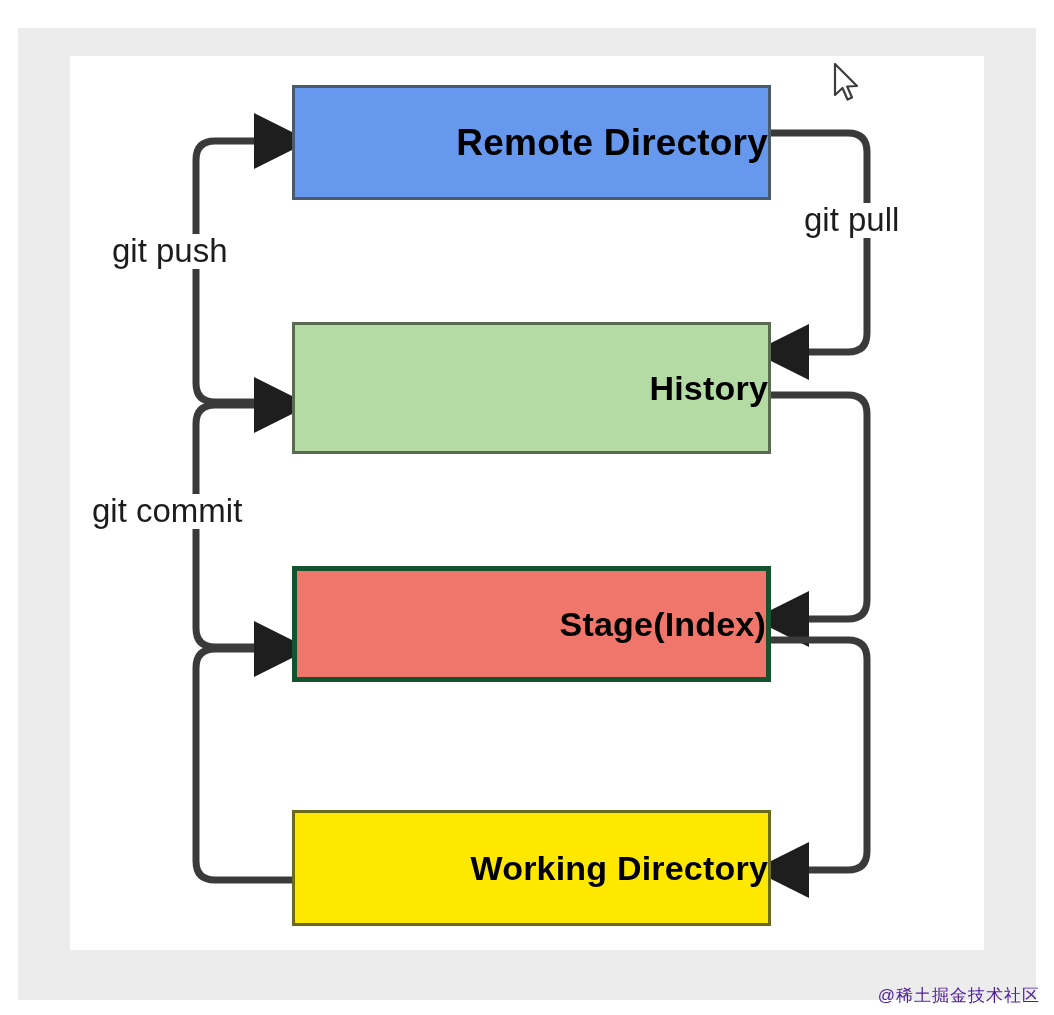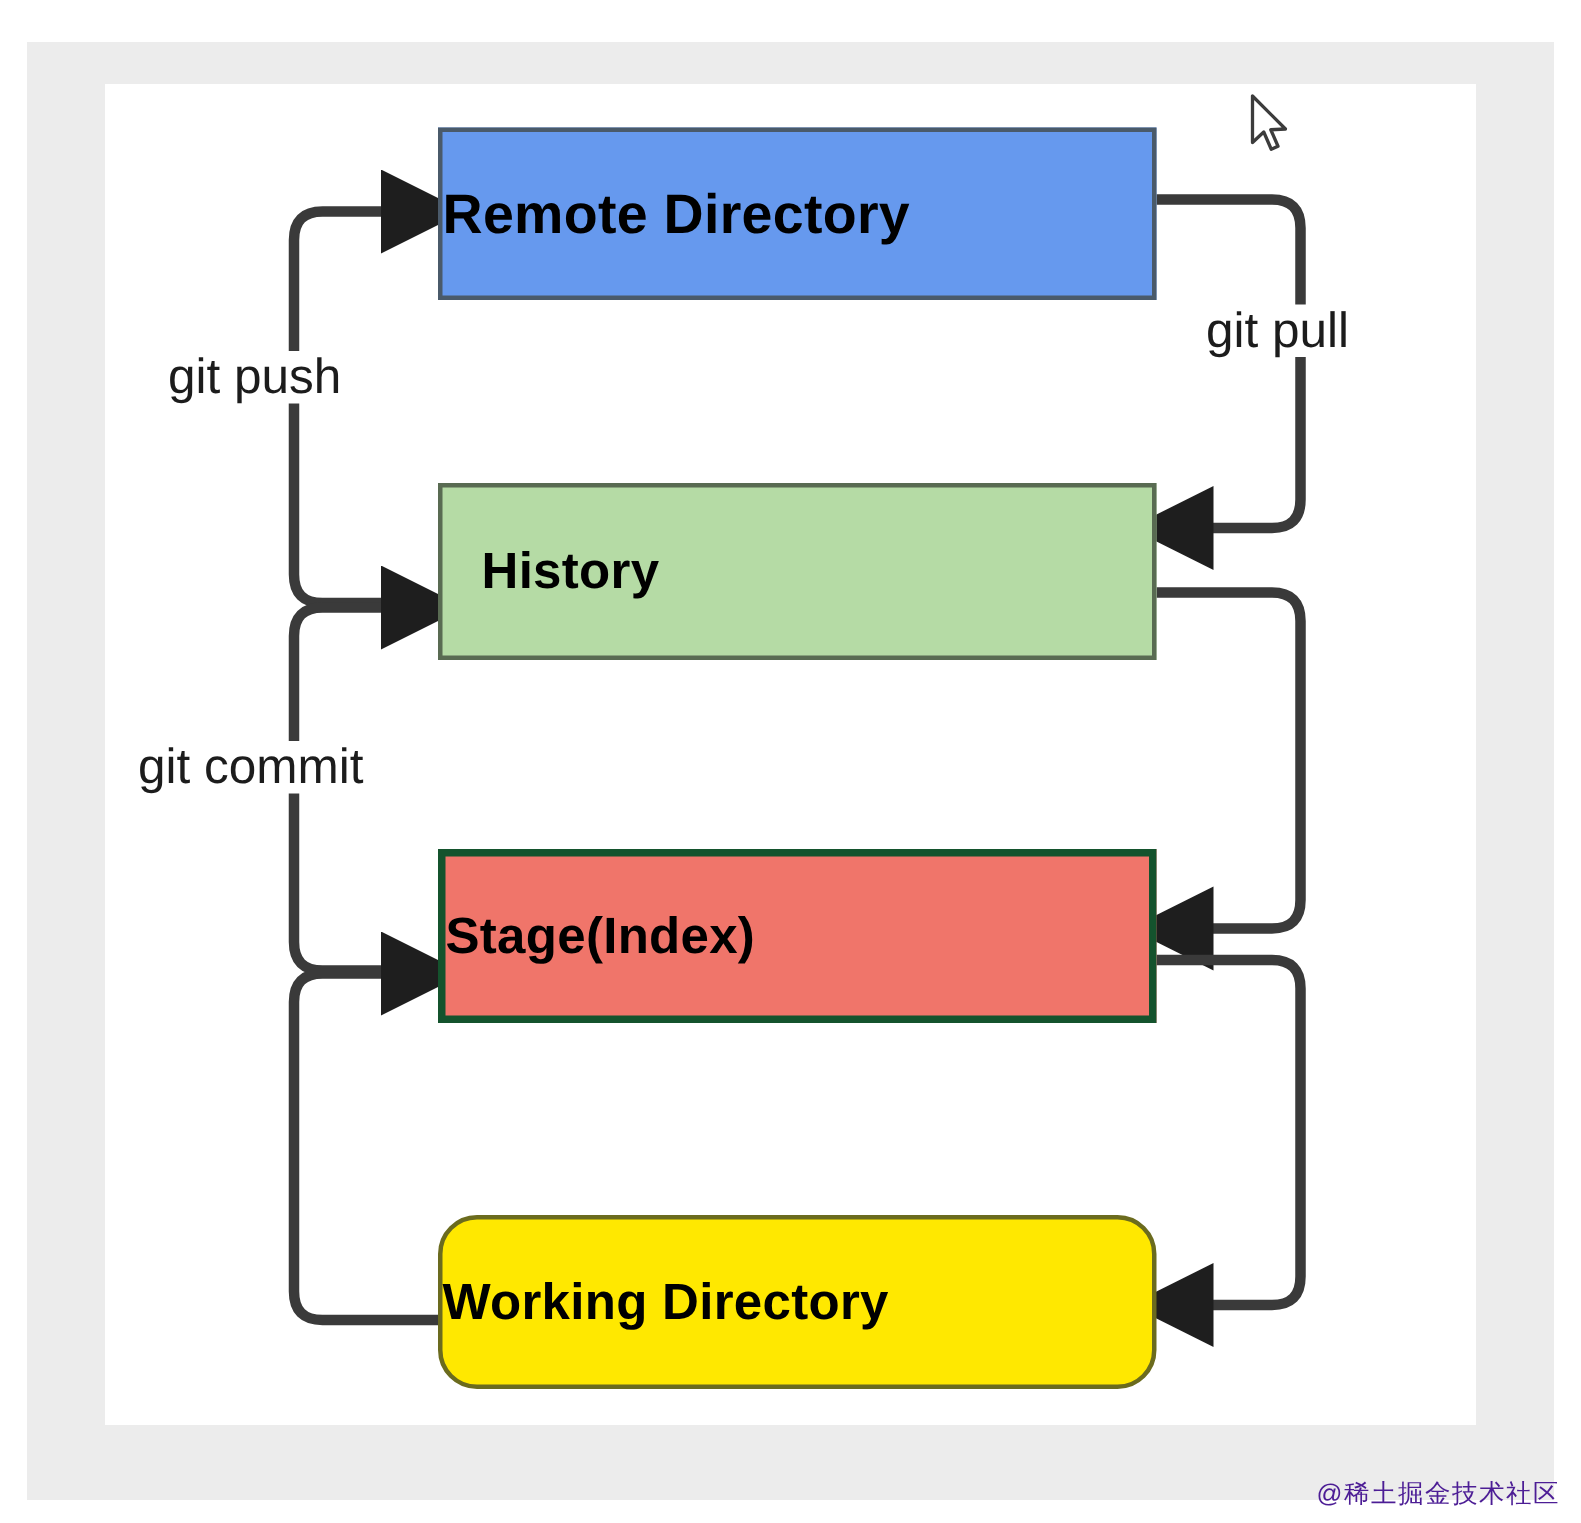--- a/index.html
+++ b/index.html
@@ -45,44 +45,43 @@
     width: 1054px;
     height: 1015px;
   }
 
   
   .node {
     position: absolute;
     box-sizing: border-box;
     display: flex;
     align-items: center;
-    justify-content: flex-start;
+    justify-content: flex-end;
     font-weight: bold;
     color: #000000;
     letter-spacing: 0.2px;
     white-space: nowrap;
   }
 
   #node-remote {
     left: 292px;  top: 85px;  width: 479px; height: 115px;
     font-size: 37px;
   }
   #node-history {
-    left: 292px;  top: 322px; width: 479px; height: 118px;
+    left: 292px;  top: 322px; width: 479px; height: 132px;
     font-size: 34px;
     padding-left: 26px;
   }
   #node-stage {
     left: 292px;  top: 566px; width: 479px; height: 116px;
     font-size: 34px;
   }
   #node-working {
     left: 292px;  top: 810px; width: 479px; height: 116px;
     font-size: 34px;
-    border-radius: 26px;
   }
 
   
   .edge-label {
     position: absolute;
     font-size: 33px;
     color: #1c1c1c;
     white-space: nowrap;
     background: #ffffff;
     padding: 0 4px;

